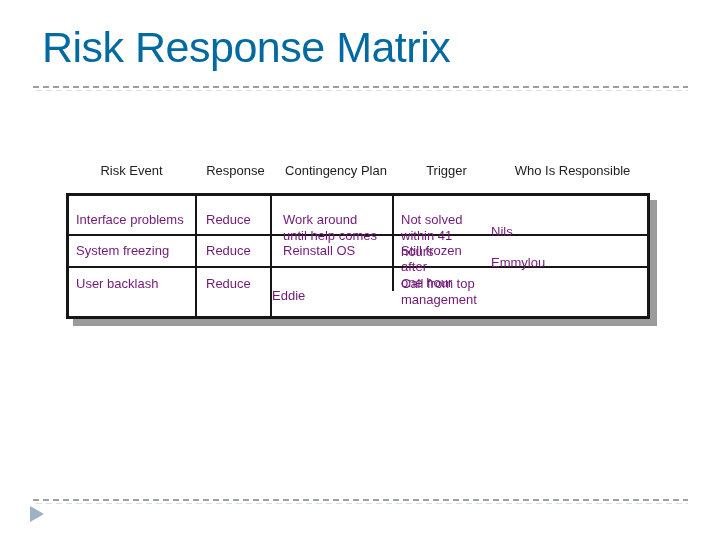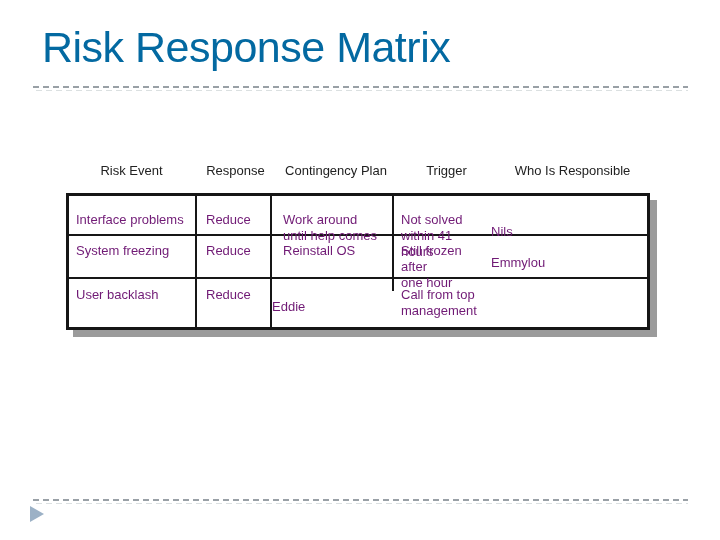--- a/index.html
+++ b/index.html
@@ -73,21 +73,21 @@
     background: #ffffff;
     box-sizing: border-box;
     box-shadow: 7px 7px 0 #9b9b9b;
   }
   .trow {
     display: grid;
     grid-template-columns: 128px 75px 122px 97px 156px;
     box-sizing: border-box;
   }
   .trow.r1 { height: 40px; }
-  .trow.r2 { height: 43px; }
+  .trow.r2 { height: 32px; }
   .trow.r3 { height: 48px; }
   .trow.r4 { height: 35px; }
   .trow.hline { border-bottom: 2px solid #161616; }
   .cell {
     box-sizing: border-box;
     padding: 16px 4px 0 8px;
     font-size: 13px;
     line-height: 16px;
     white-space: pre-line;
     color: #701a75;

